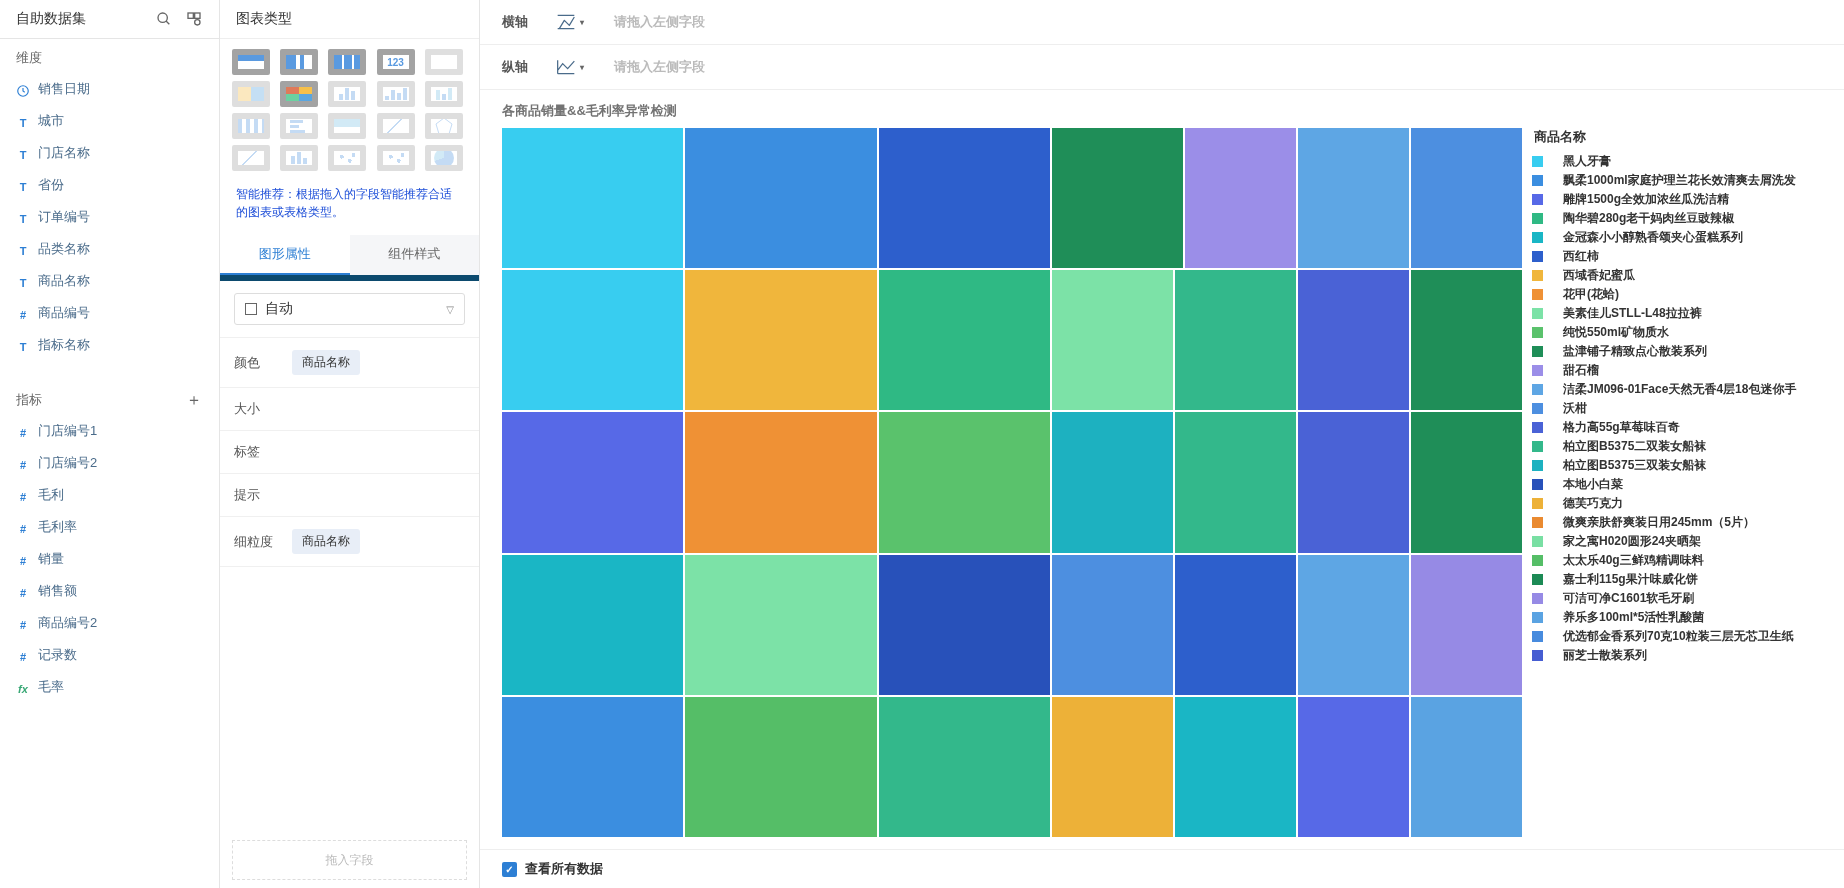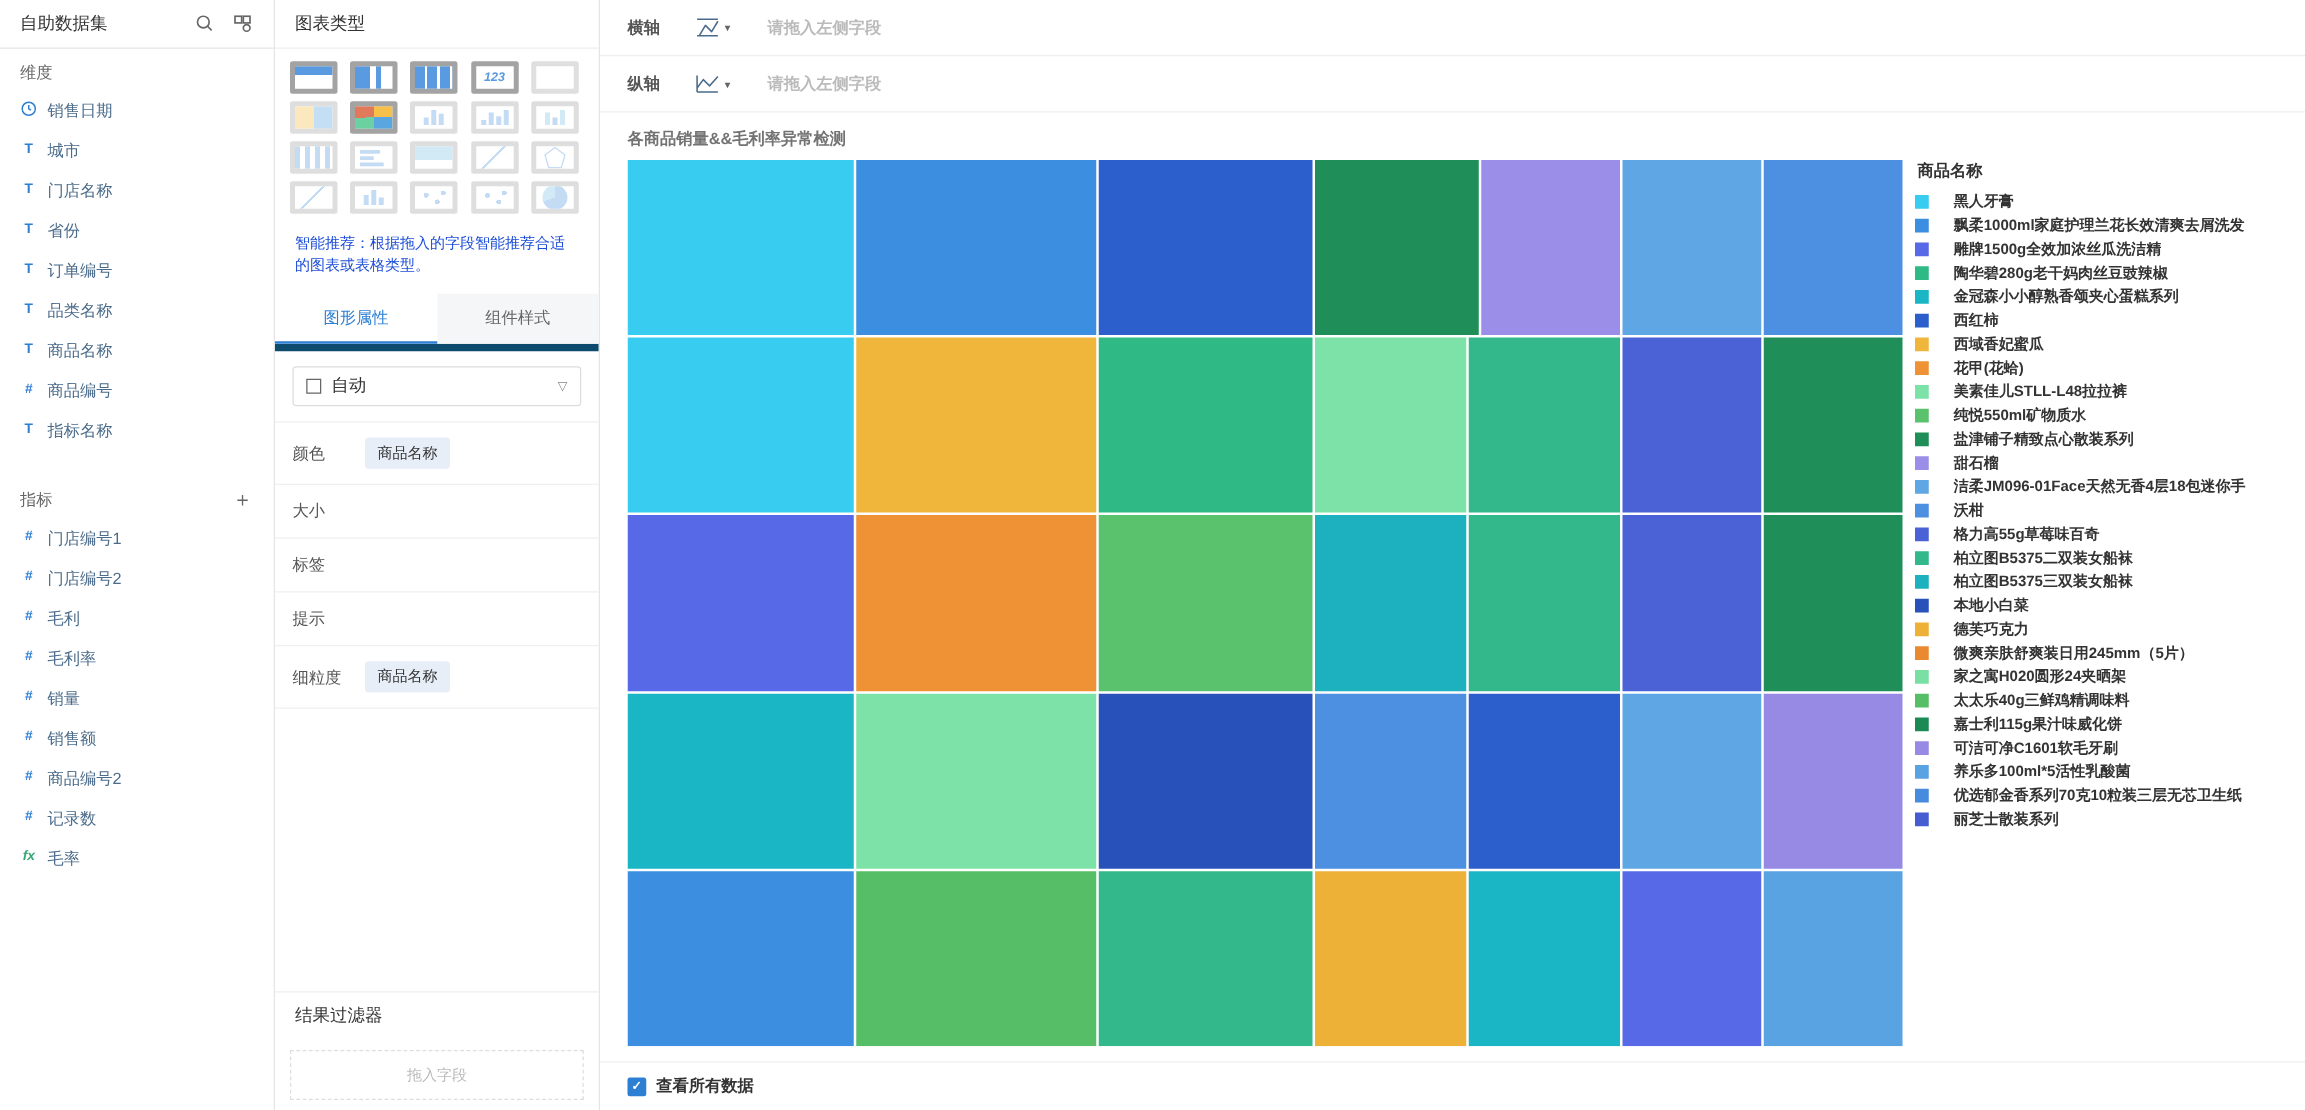--- a/index.html
+++ b/index.html
@@ -6,29 +6,29 @@
 body { display: flex; height: 888px; width: 1844px; background: #fff; color: #333; font-size: 14px; }
 
 .left-panel { width: 220px; border-right: 1px solid #e5e5e5; display: flex; flex-direction: column; }
 .left-header { padding: 10px 16px; display: flex; align-items: center; justify-content: space-between; border-bottom: 1px solid #e5e5e5; }
 .left-title { font-size: 14px; color: #333; }
 .left-icons { display: flex; gap: 12px; color: #666; }
 .icon-btn { width: 18px; height: 18px; display: inline-flex; align-items: center; justify-content: center; cursor: pointer; }
 
 .section-label { padding: 10px 16px 6px; font-size: 13px; color: #666; display: flex; justify-content: space-between; align-items: center; }
 .field-list { overflow-y: auto; }
-.field-item { padding: 7px 16px; display: flex; align-items: flex-start; gap: 8px; cursor: pointer; font-size: 13px; color: #4a6b8a; }
+.field-item { padding: 7px 16px; display: flex; align-items: flex-end; gap: 8px; cursor: pointer; font-size: 13px; color: #4a6b8a; }
 .field-icon { width: 14px; height: 14px; display: inline-flex; align-items: center; justify-content: center; font-weight: bold; font-size: 11px; color: #2d7fd4; }
 .fx-icon { color: #3aa876; font-style: italic; }
 
 .mid-panel { width: 260px; border-right: 1px solid #e5e5e5; display: flex; flex-direction: column; overflow: hidden; }
 .mid-header { padding: 10px 16px; font-size: 14px; border-bottom: 1px solid #eee; }
 
 .chart-types { padding: 10px 12px 4px; display: grid; grid-template-columns: repeat(5, 1fr); gap: 6px; }
-.chart-type-box { width: 38px; height: 26px; border: 4px solid #a3a3a3; border-radius: 2px; display: flex; align-items: center; justify-content: center; cursor: pointer; position: relative; overflow: hidden; font-style: italic; }
+.chart-type-box { width: 38px; height: 26px; border: 6px solid #a3a3a3; border-radius: 2px; display: flex; align-items: center; justify-content: center; cursor: pointer; position: relative; overflow: hidden; }
 .chart-type-box.faded { opacity: 0.35; }
 
 .hint-text { padding: 10px 16px 14px; font-size: 12px; color: #1d4ed8; line-height: 1.5; }
 
 .tabs { display: flex; border-bottom: 6px solid #0c4a6e; }
 .tab { flex: 1; text-align: center; padding: 10px 0; font-size: 13px; cursor: pointer; color: #666; }
 .tab.active { color: #2d7fd4; border-bottom: 2px solid #2d7fd4; background: #fff; }
 .tab.inactive { background: #f5f6f8; }
 
 .prop-section { padding: 12px 14px; border-bottom: 1px solid #f0f0f0; }
@@ -308,21 +308,20 @@
 
   <div class="prop-section">
       <div class="prop-row">
     <span class="lbl">细粒度</span>
     <span class="prop-chip">商品名称</span>
   </div>
     </div>
 
   <div style="flex:1"></div>
 
-  <div class="filter-header">结果过滤器</div>
   <div class="filter-drop">拖入字段</div>
 </div>
 
 <div class="right-panel">
   <div class="axis-bar">
     <span class="axis-label">横轴</span>
     <span class="axis-icon">
       <svg width="24" height="20" viewBox="0 0 24 20" fill="none" stroke="#4a6b8a" stroke-width="1.5">
           <path d="M2 18 L22 18 M2 2 L22 2 M4 18 L10 8 L16 14 L22 4" stroke-linejoin="round"></path>
         </svg>

